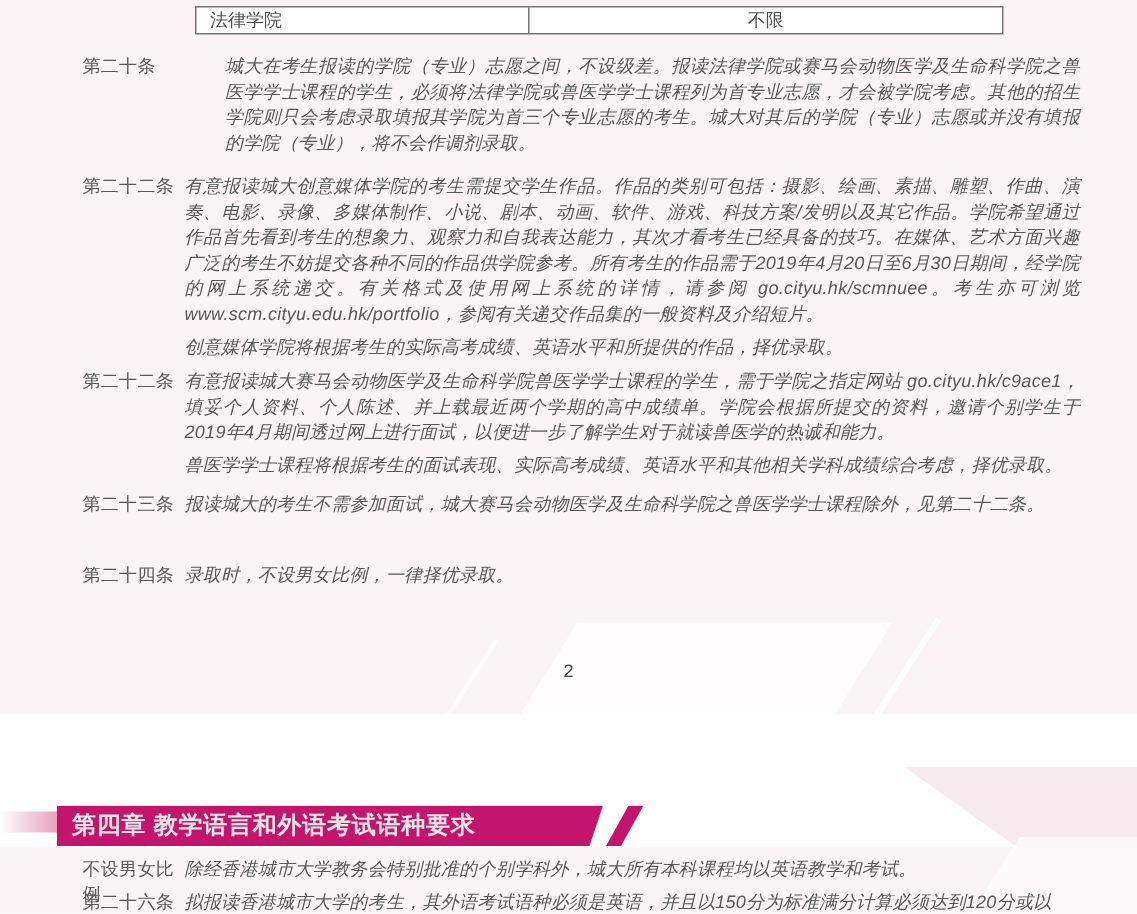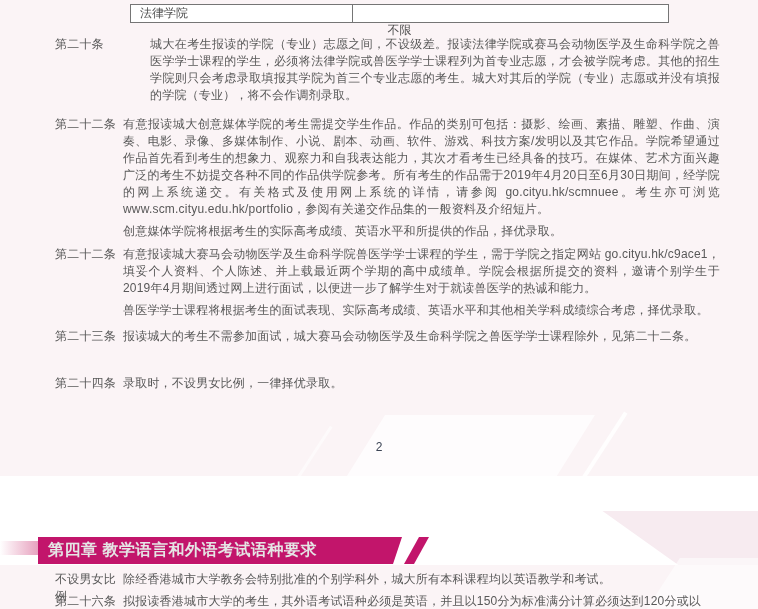--- a/index.html
+++ b/index.html
@@ -24,39 +24,39 @@
     background: rgba(255,255,255,0.9); transform: rotate(33deg);
   }
   .streak-line2 {
     position: absolute; left: 308px; top: 420px; width: 3px; height: 80px;
     background: rgba(255,255,255,0.55); transform: rotate(33deg);
   }
   
   .row-table {
     position: absolute; left: 130px; top: 4px; width: 539px; height: 19px;
     display: flex; box-sizing: border-box;
-    border: 1px solid #757575; background: #ffffff; flex-direction: column;
+    border: 1px solid #757575; background: #ffffff;
   }
   .cellc { font-size: 12px; color: #4f4f4f; line-height: 17px; box-sizing: border-box; }
   .cell-left { width: 222px; border-right: 1px solid #757575; padding-left: 9px; }
   .cell-right { flex: 1; text-align: center; }
   
   .article {
     position: absolute; left: 55px; width: 665px;
     display: flex; align-items: flex-start;
   }
   .article .alabel {
     flex: 0 0 68px; width: 68px;
     font-size: 12px; color: #585858; line-height: 17px; letter-spacing: 0.2px;
   }
   .article .abody {
     flex: 1; font-size: 12px; color: #585858; line-height: 17px;
     text-align: justify; letter-spacing: 0.2px;
   }
-  .article .abody p { margin: 0; }
+  .article .abody p { margin: 0; font-style: italic; }
   .article .abody p + p { margin-top: 5px; }
   #a20 { top: 36px; gap: 27px; }
   #a21 { top: 116px; }
   #a22 { top: 246px; }
   #a23 { top: 328px; }
   #a24 { top: 375px; }
   #a25 { top: 571px; width: 700px; }
   #a26 { top: 593px; width: 700px; }
   
   .page-num {

